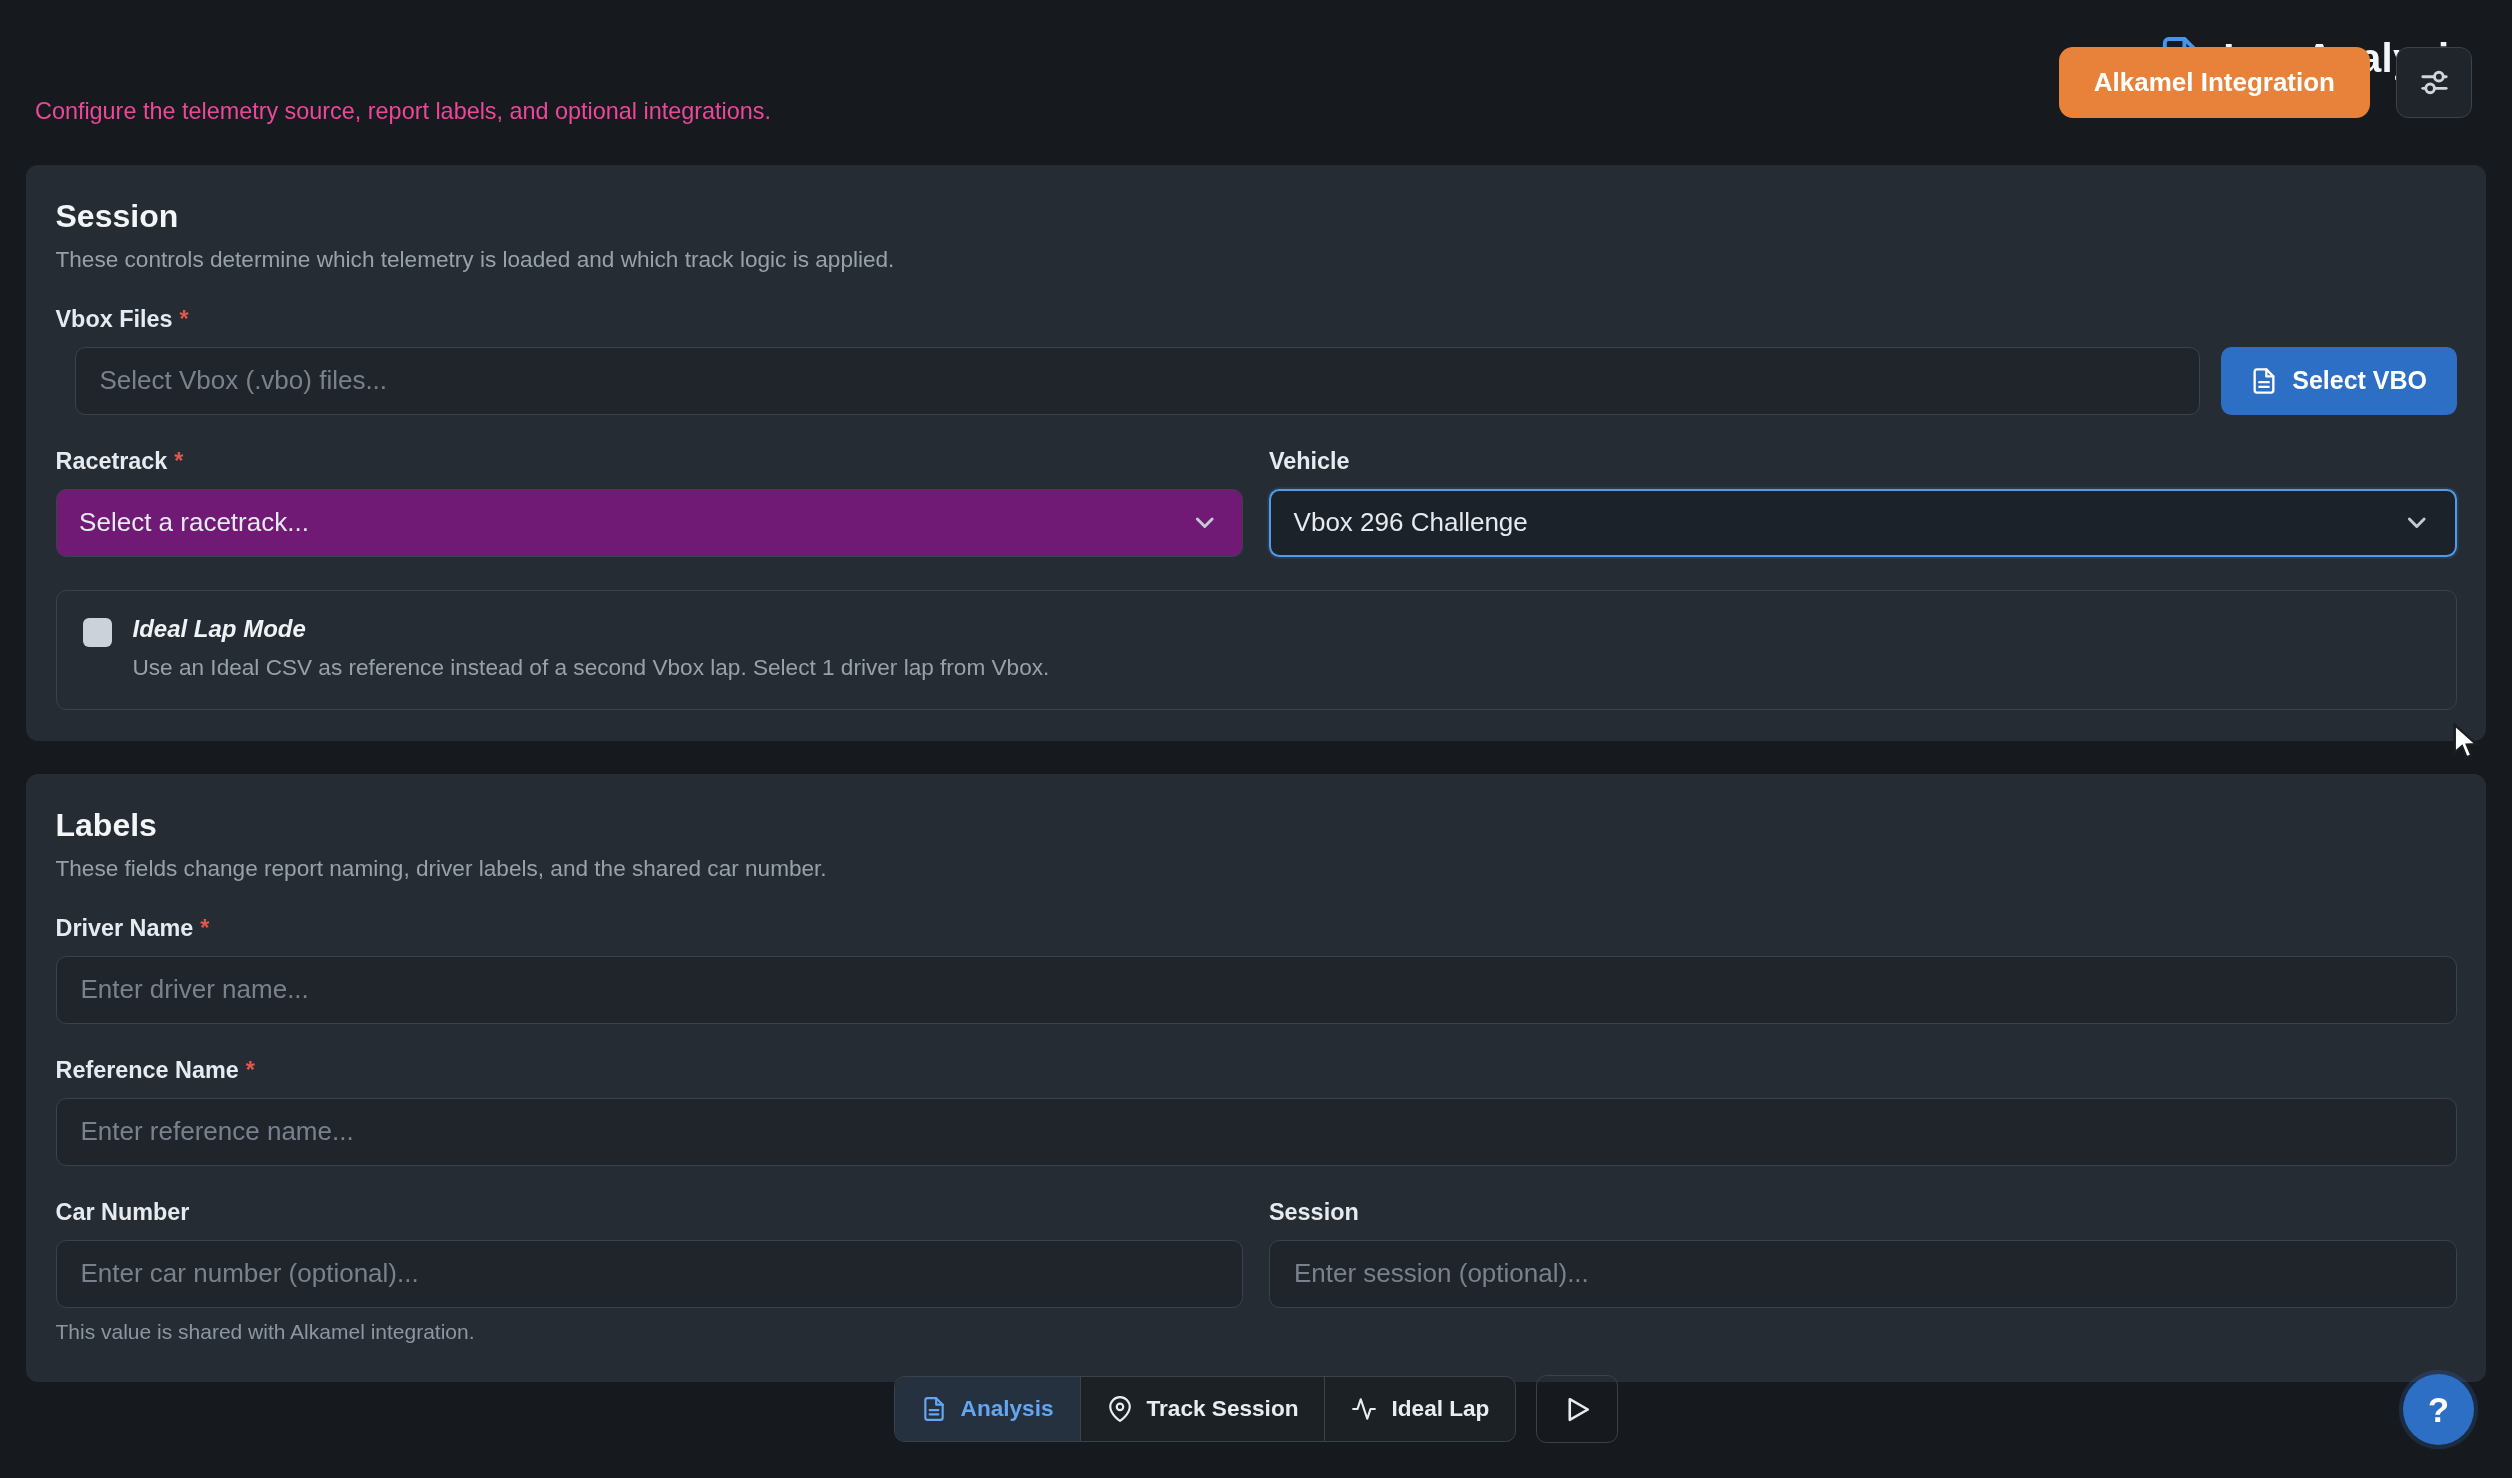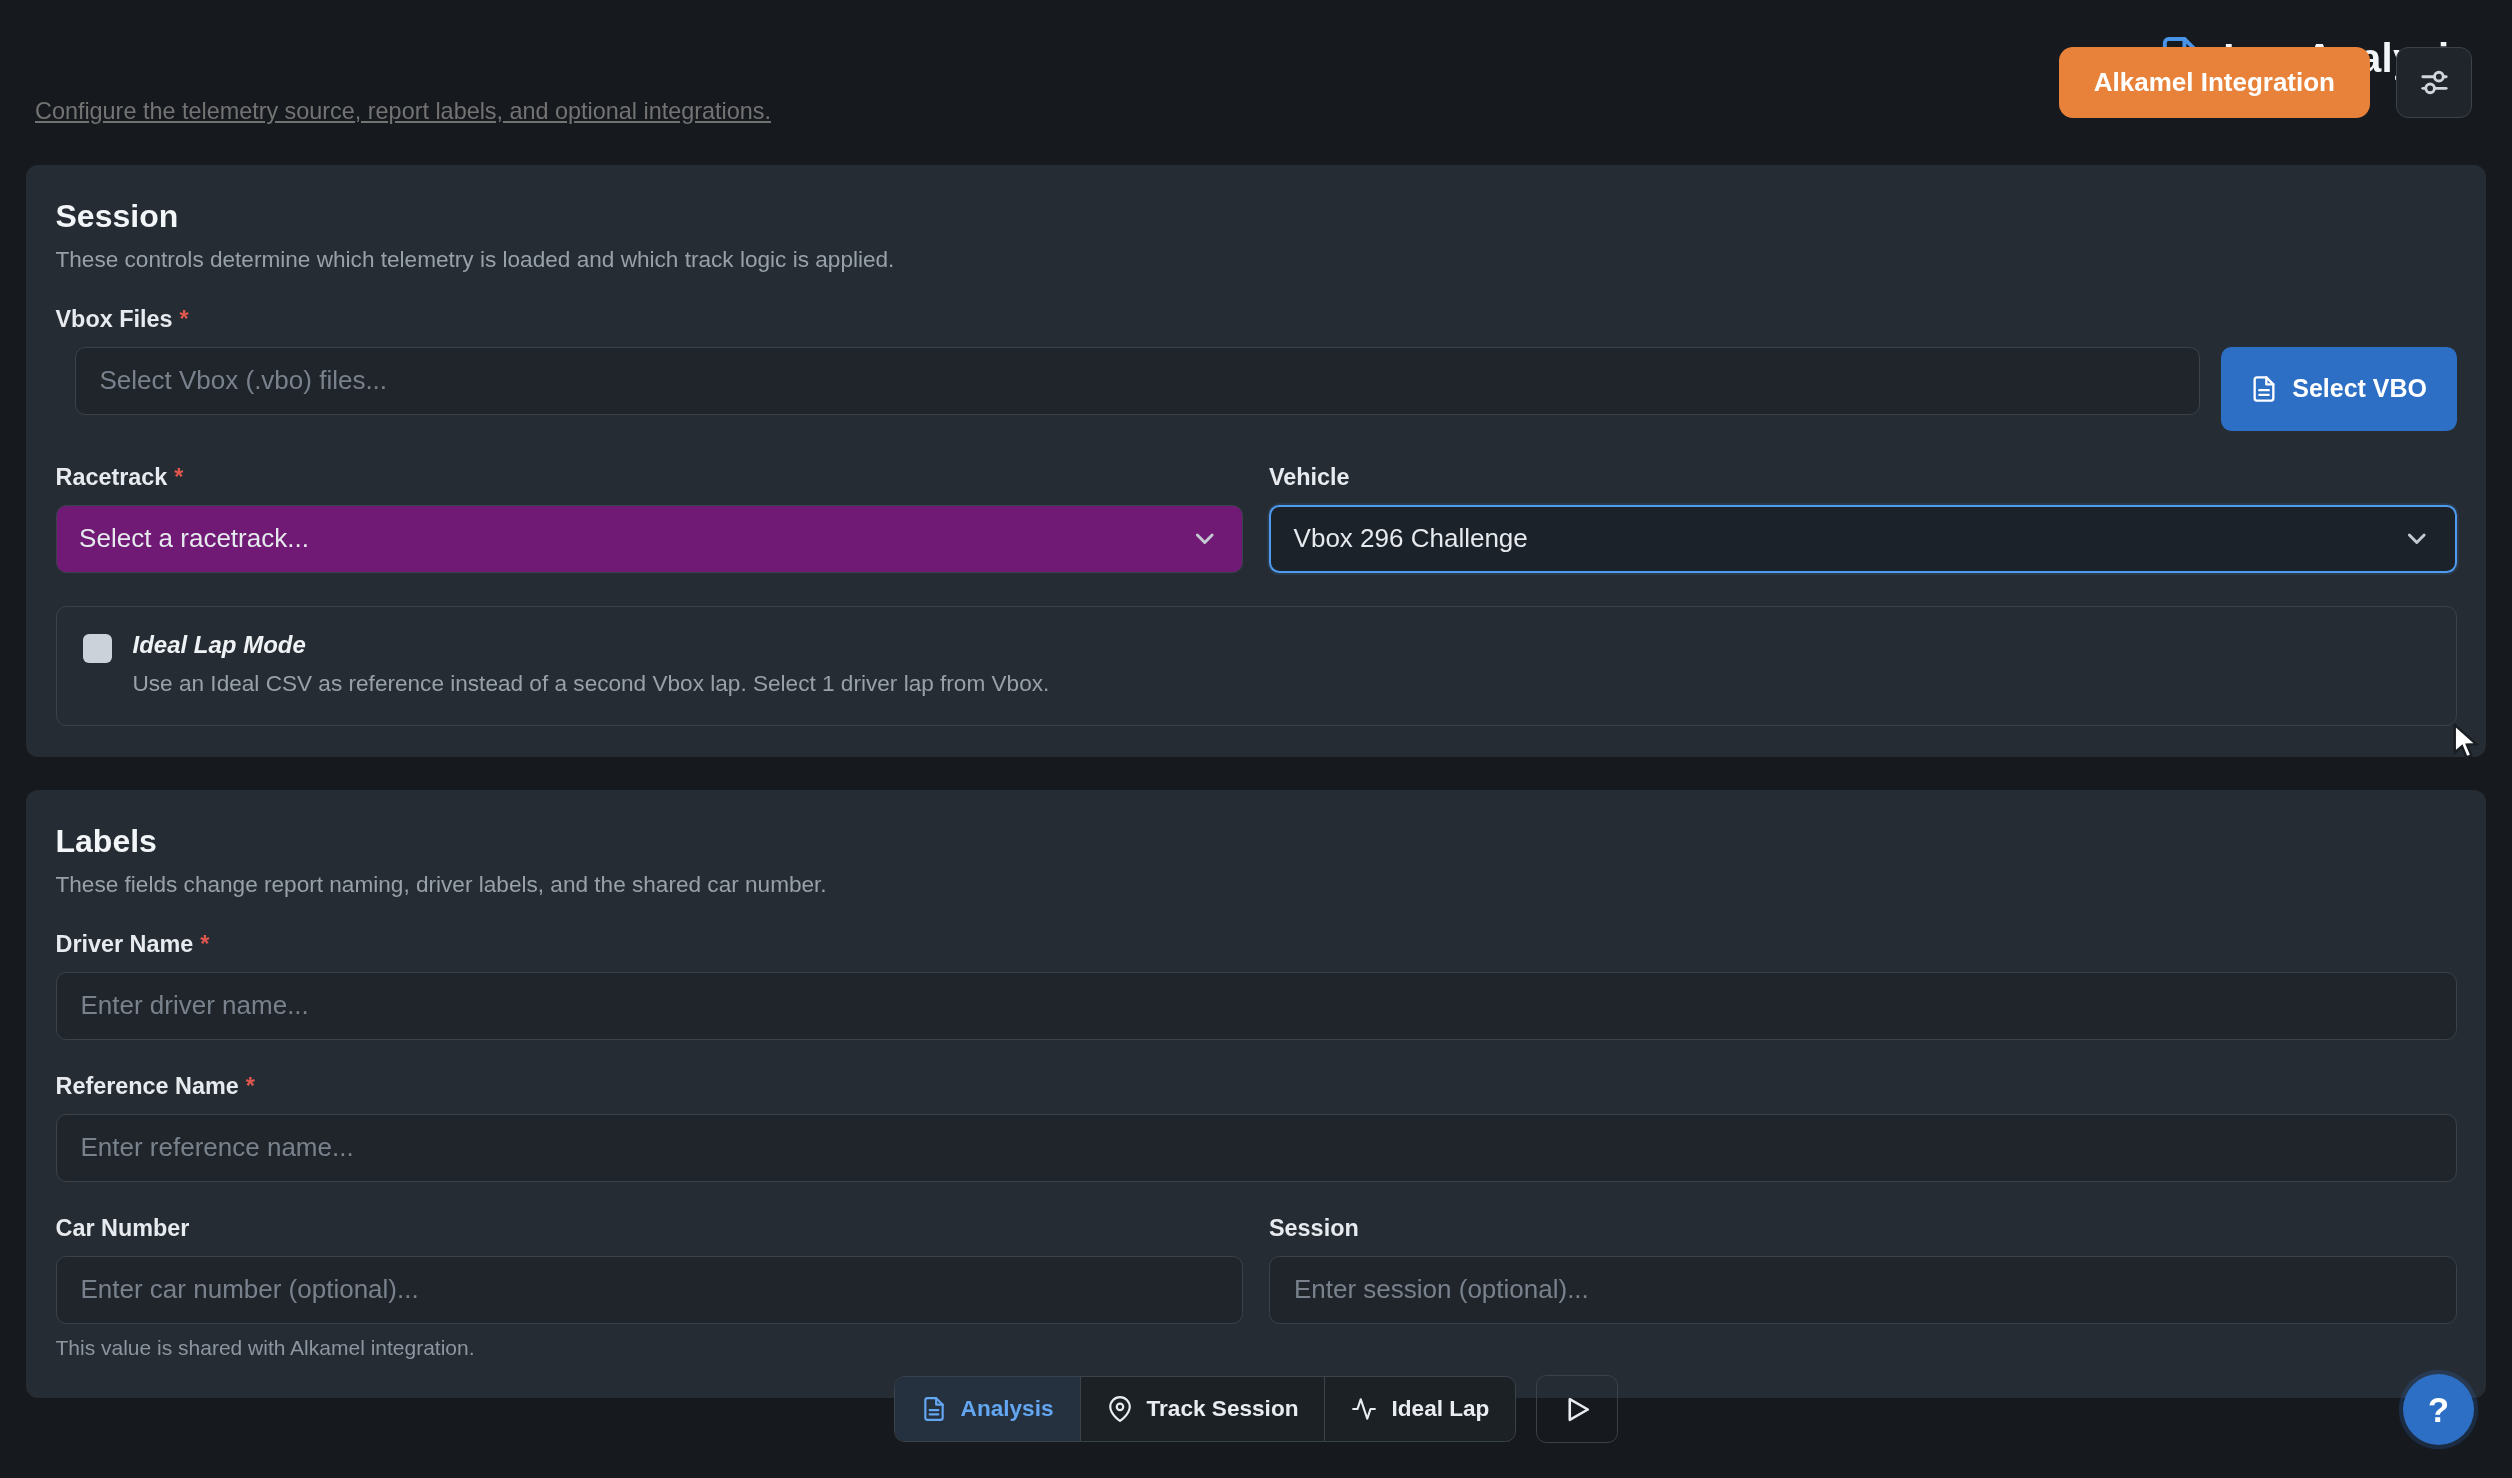--- a/index.html
+++ b/index.html
@@ -10,21 +10,21 @@
     color: #e9edf1;
     position: relative;
     overflow: hidden;
   }
 
   
   .header { padding: 35px 40px 0 35px; position: relative; }
   .header-top { display: flex; align-items: center; gap: 19px; justify-content: flex-end; }
   .header-top svg { flex: 0 0 auto; }
   .page-title { font-size: 40px; font-weight: bold; color: #f3f6f8; letter-spacing: 0.3px; }
-  .page-subtitle { margin-top: 15.6px; font-size: 23.4px; color: #737373; text-decoration: underline; }
+  .page-subtitle { margin-top: 15.6px; font-size: 23.4px; color: #ec4899; }
   .header-actions { position: absolute; top: 47px; right: 40px; display: flex; gap: 26px; align-items: center; }
   .alkamel-btn {
     height: 71px; padding: 0 35px; background: #e8823a; color: #fff;
     font-family: inherit; font-weight: bold; font-size: 26px;
     border: none; border-radius: 14px; cursor: pointer;
   }
   .icon-btn {
     width: 76px; height: 71px; background: #20252b; border: 1.7px solid #3a424b;
     border-radius: 12px; display: flex; align-items: center; justify-content: center; cursor: pointer;
   }
@@ -44,21 +44,21 @@
   .text-input {
     width: 100%; height: 68px; background: #20252b; border: 1.7px solid #3a424b;
     border-radius: 10.4px; font-family: inherit; font-size: 26px; color: #e9edf1;
     padding: 0 24px; outline: none;
   }
   .text-input::placeholder { color: #79828c; }
 
   .vbox-row { display: flex; gap: 21px; padding-left: 19px; }
   .vbox-row .text-input { flex: 1; }
   .select-vbo-btn {
-    height: 84px; padding: 0 29.5px; background: #2d6fc4; border: none; border-radius: 10.4px;
+    height: 68px; padding: 0 29.5px; background: #2d6fc4; border: none; border-radius: 10.4px;
     color: #fff; font-family: inherit; font-size: 25px; font-weight: bold;
     display: flex; align-items: center; gap: 14px; cursor: pointer; white-space: nowrap;
   }
 
   .two-col { display: grid; grid-template-columns: 1fr 1fr; gap: 26px; }
 
   .select {
     height: 68px; background: #701a75; border: 1.7px solid #3a424b; border-radius: 10.4px;
     display: flex; align-items: center; justify-content: space-between;
     padding: 0 22.6px; font-size: 26px; color: #e6eaee; cursor: pointer;

